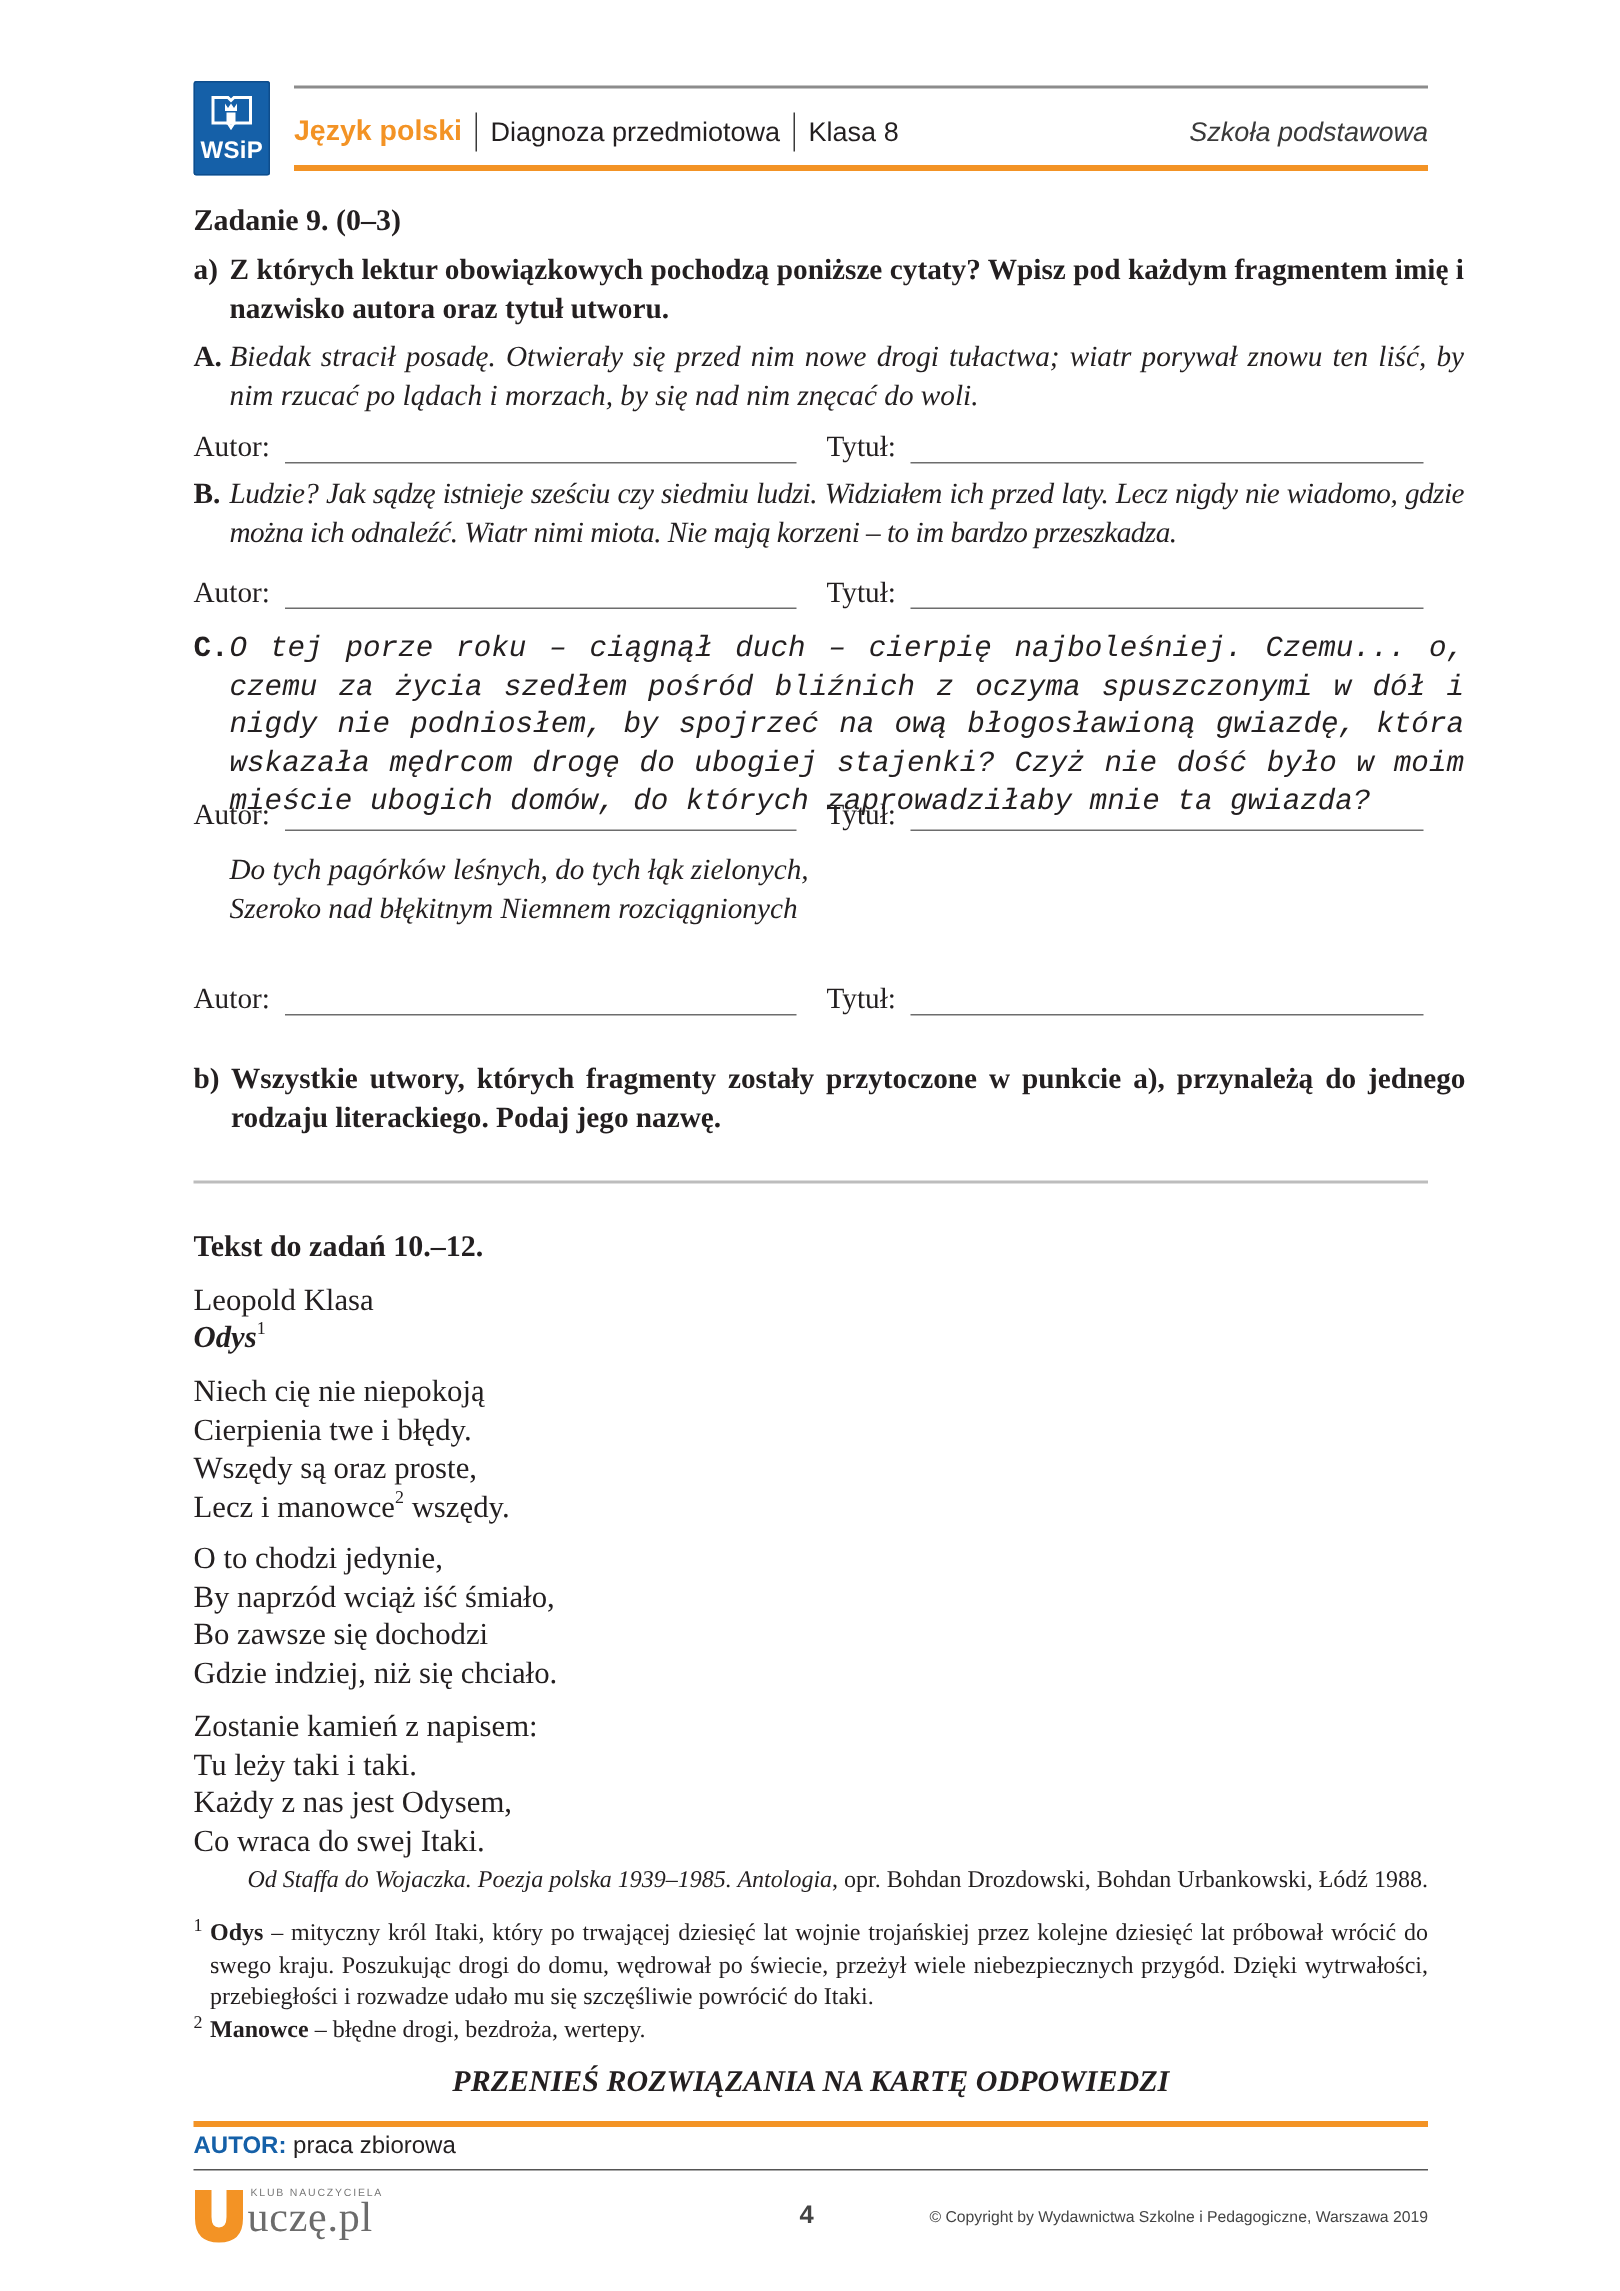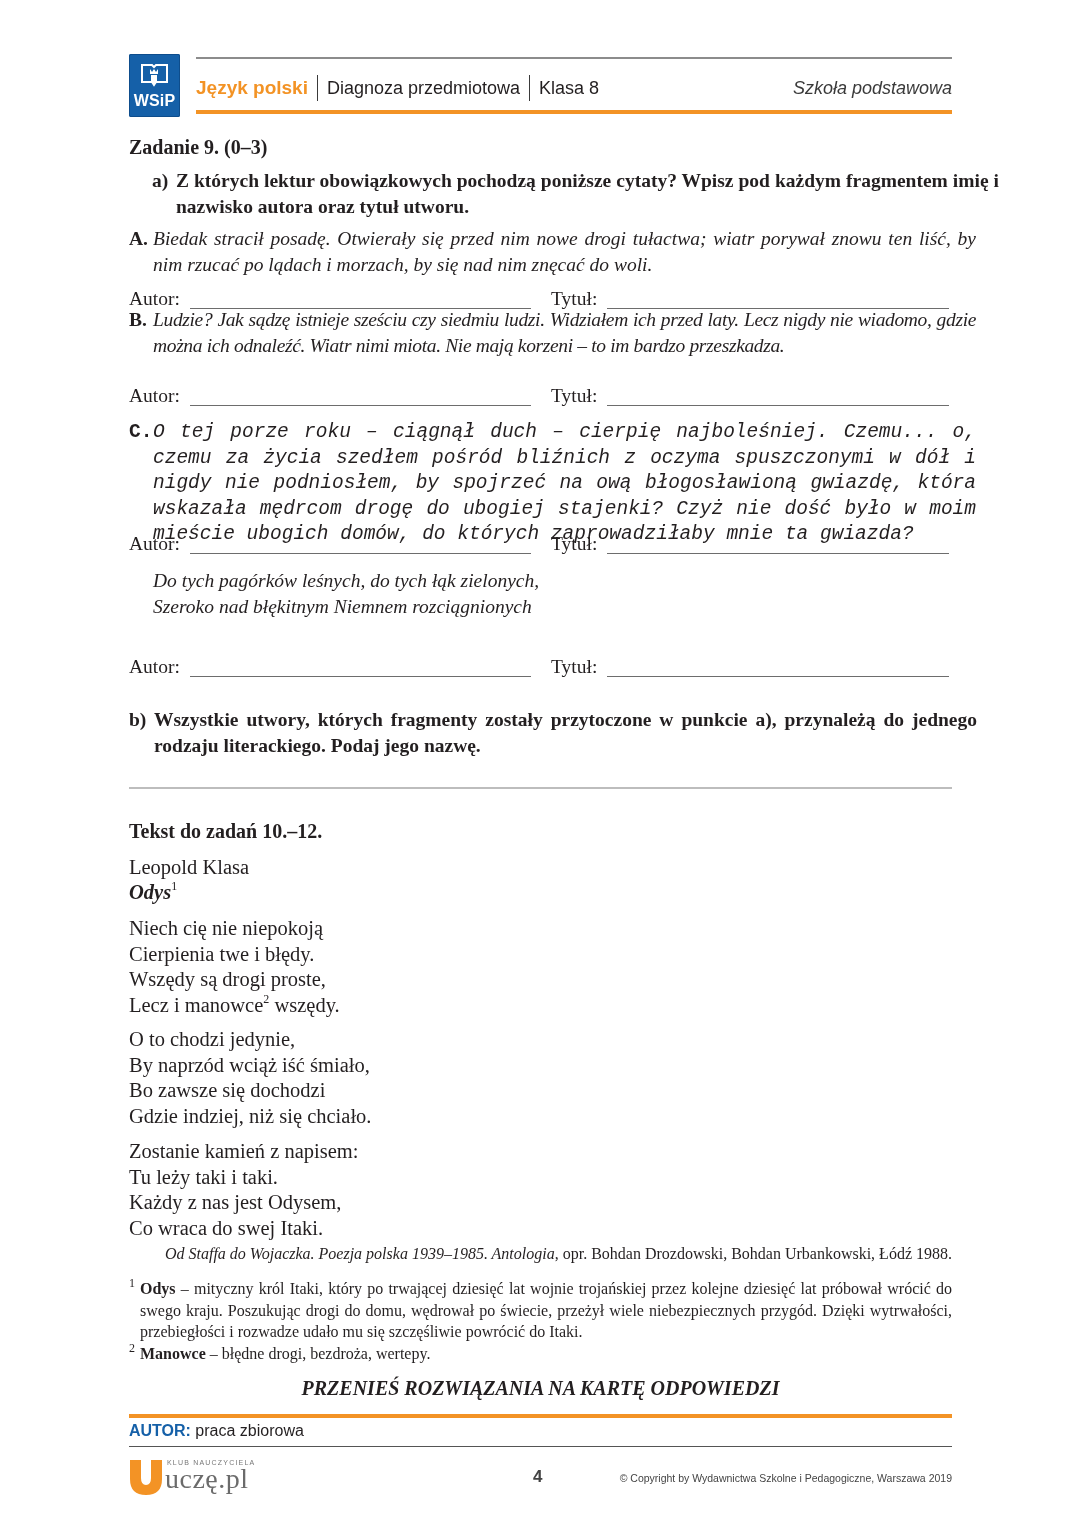--- a/index.html
+++ b/index.html
@@ -65,35 +65,35 @@
   <span class="hdr-sep"></span>
   <span class="hdr-text">Diagnoza przedmiotowa</span>
   <span class="hdr-sep"></span>
   <span class="hdr-text">Klasa 8</span>
   <span class="hdr-school">Szkoła podstawowa</span>
 </div>
 <div class="hdr-orange"></div>
 
 <div class="task-title">Zadanie 9. (0–3)</div>
 
-<div class="para bold hang" style="top:168px;margin-left:23px;">
+<div class="para bold hang" style="top:168px;">
   <span class="label">a)</span><span>Z których lektur obowiązkowych pochodzą poniższe cytaty? Wpisz pod każdym fragmentem imię i nazwisko autora oraz tytuł utworu.</span>
 </div>
 
 <div class="para it hang" style="top:226px;">
   <span class="label">A.</span><span>Biedak stracił posadę. Otwierały się przed nim nowe drogi tułactwa; wiatr porywał znowu ten liść, by nim rzucać po lądach i morzach, by się nad nim znęcać do woli.</span>
 </div>
 <div class="answer-row" style="top:288px;">
   <span class="lab" style="left:0">Autor:</span>
   <span class="line" style="left:61px;width:341px"></span>
   <span class="lab" style="left:422px">Tytuł:</span>
   <span class="line" style="left:478px;width:342px"></span>
 </div>
 
-<div class="para it hang" style="top:307px;">
+<div class="para it hang" style="top:317px;">
   <span class="label">B.</span><span style="letter-spacing:-0.35px">Ludzie? Jak sądzę istnieje sześciu czy siedmiu ludzi. Widziałem ich przed laty. Lecz nigdy nie wiadomo, gdzie można ich odnaleźć. Wiatr nimi miota. Nie mają korzeni – to im bardzo przeszkadza.</span>
 </div>
 <div class="answer-row" style="top:385px;">
   <span class="lab" style="left:0">Autor:</span>
   <span class="line" style="left:61px;width:341px"></span>
   <span class="lab" style="left:422px">Tytuł:</span>
   <span class="line" style="left:478px;width:342px"></span>
 </div>
 
 <div class="para it hang" style="top:420px;font-family:Liberation Mono, monospace;">
@@ -125,21 +125,21 @@
 <div class="para bold" style="top:819px;font-size:20px;">Tekst do zadań 10.–12.</div>
 
 <div class="poem" style="top:855px;">Leopold Klasa</div>
 <div class="poem" style="top:880px;">
   <span class="bold it">Odys</span><span class="sup">1</span>
 </div>
 
 <div class="poem" style="top:916px;">
   <div>Niech cię nie niepokoją</div>
   <div>Cierpienia twe i błędy.</div>
-  <div>Wszędy są drogi proste,</div>
+  <div>Wszędy są oraz proste,</div>
   <div><span>Lecz i manowce</span><span class="sup">2</span> <span>wszędy.</span></div>
 </div>
 
 <div class="poem" style="top:1027px;">
   <div>O to chodzi jedynie,</div>
   <div>By naprzód wciąż iść śmiało,</div>
   <div>Bo zawsze się dochodzi</div>
   <div>Gdzie indziej, niż się chciało.</div>
 </div>
 

